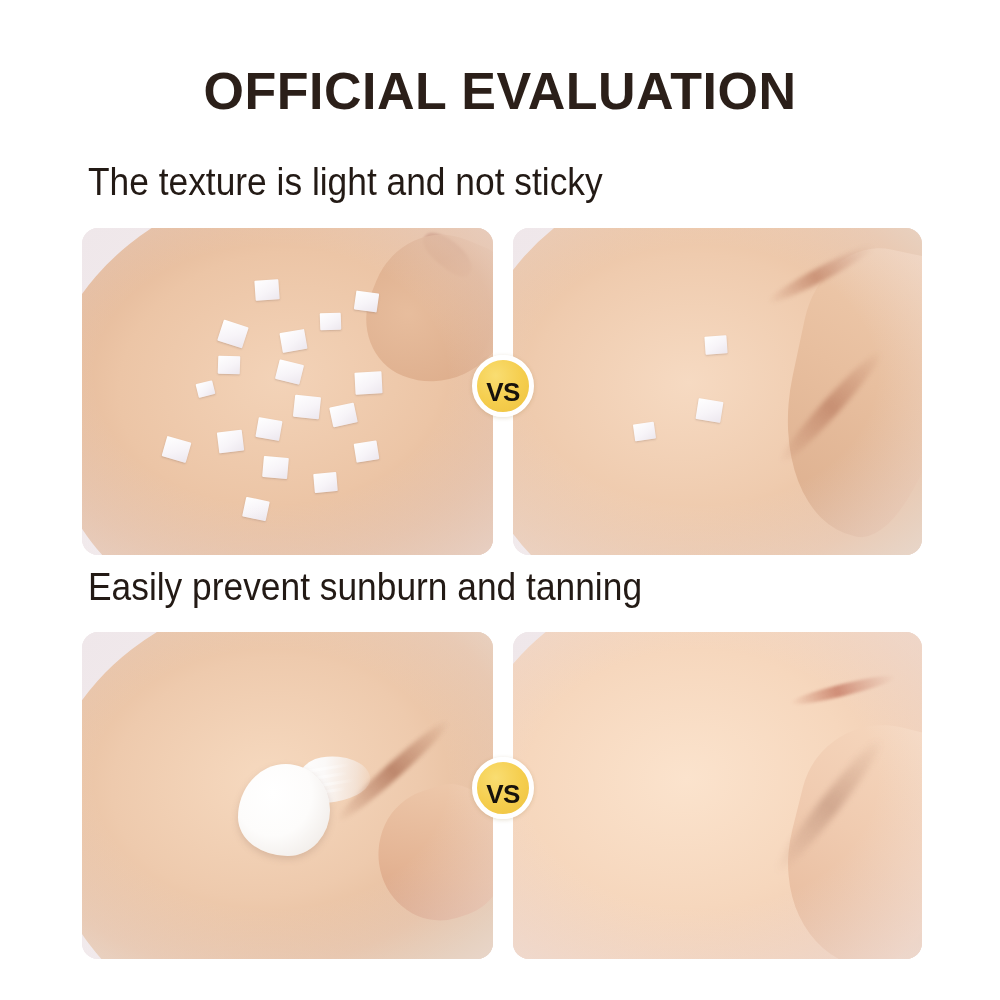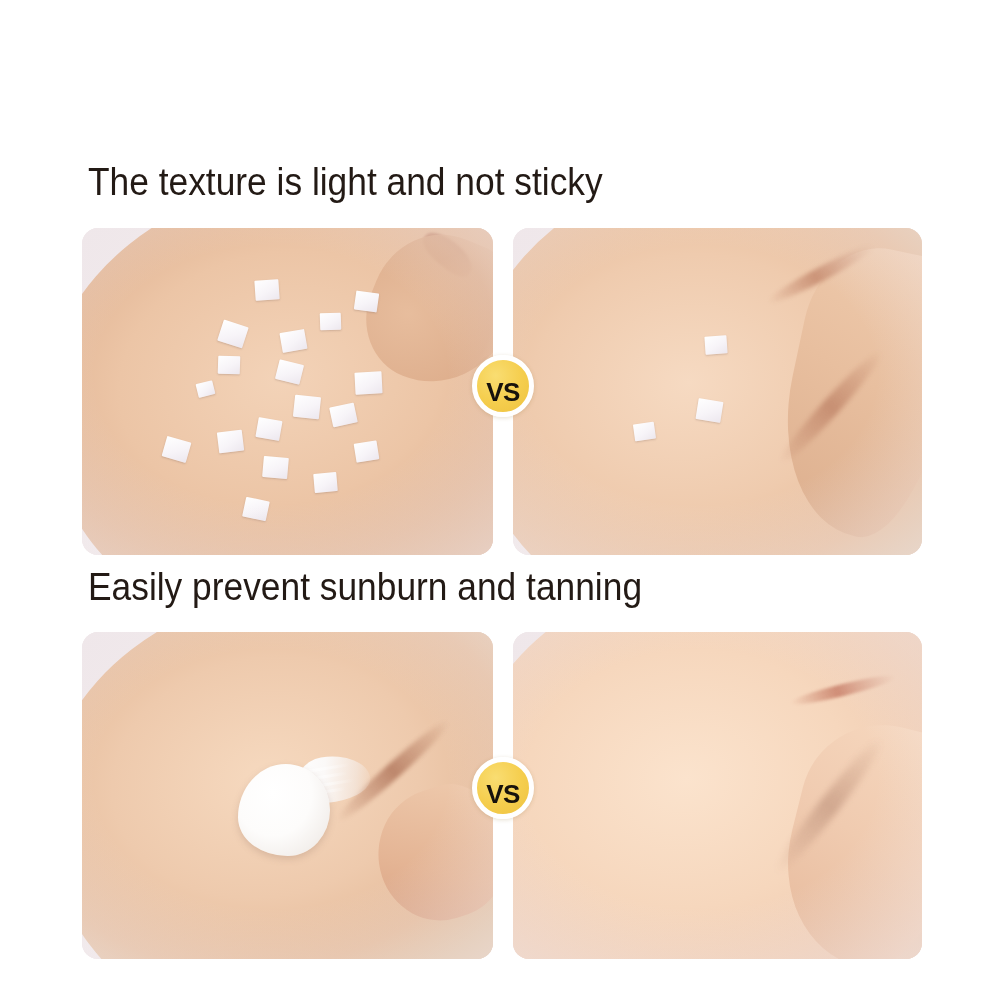--- a/index.html
+++ b/index.html
@@ -326,20 +326,21 @@
     margin-top: 12px;
   }
   .vs-top    { left: 472px; top: 355px; }
   .vs-bottom { left: 472px; top: 757px; }
 </style>
 </head>
 <body>
 
 <div class="page">
 
+  <div class="headline">OFFICIAL EVALUATION</div>
 
   <div class="caption caption-1">The texture is light and not sticky</div>
 
   <div class="panel row-top col-left">
     <div class="backdrop"></div>
     <div class="hand hand-a">
       <div class="notch-a"></div>
     </div>
     <div class="squares" id="sq-top-left">
         <div class="sq" style="left: 42%; top: 16%; width: 5.8%; padding-bottom: 4.756%; transform: rotate(-4deg);"></div>

